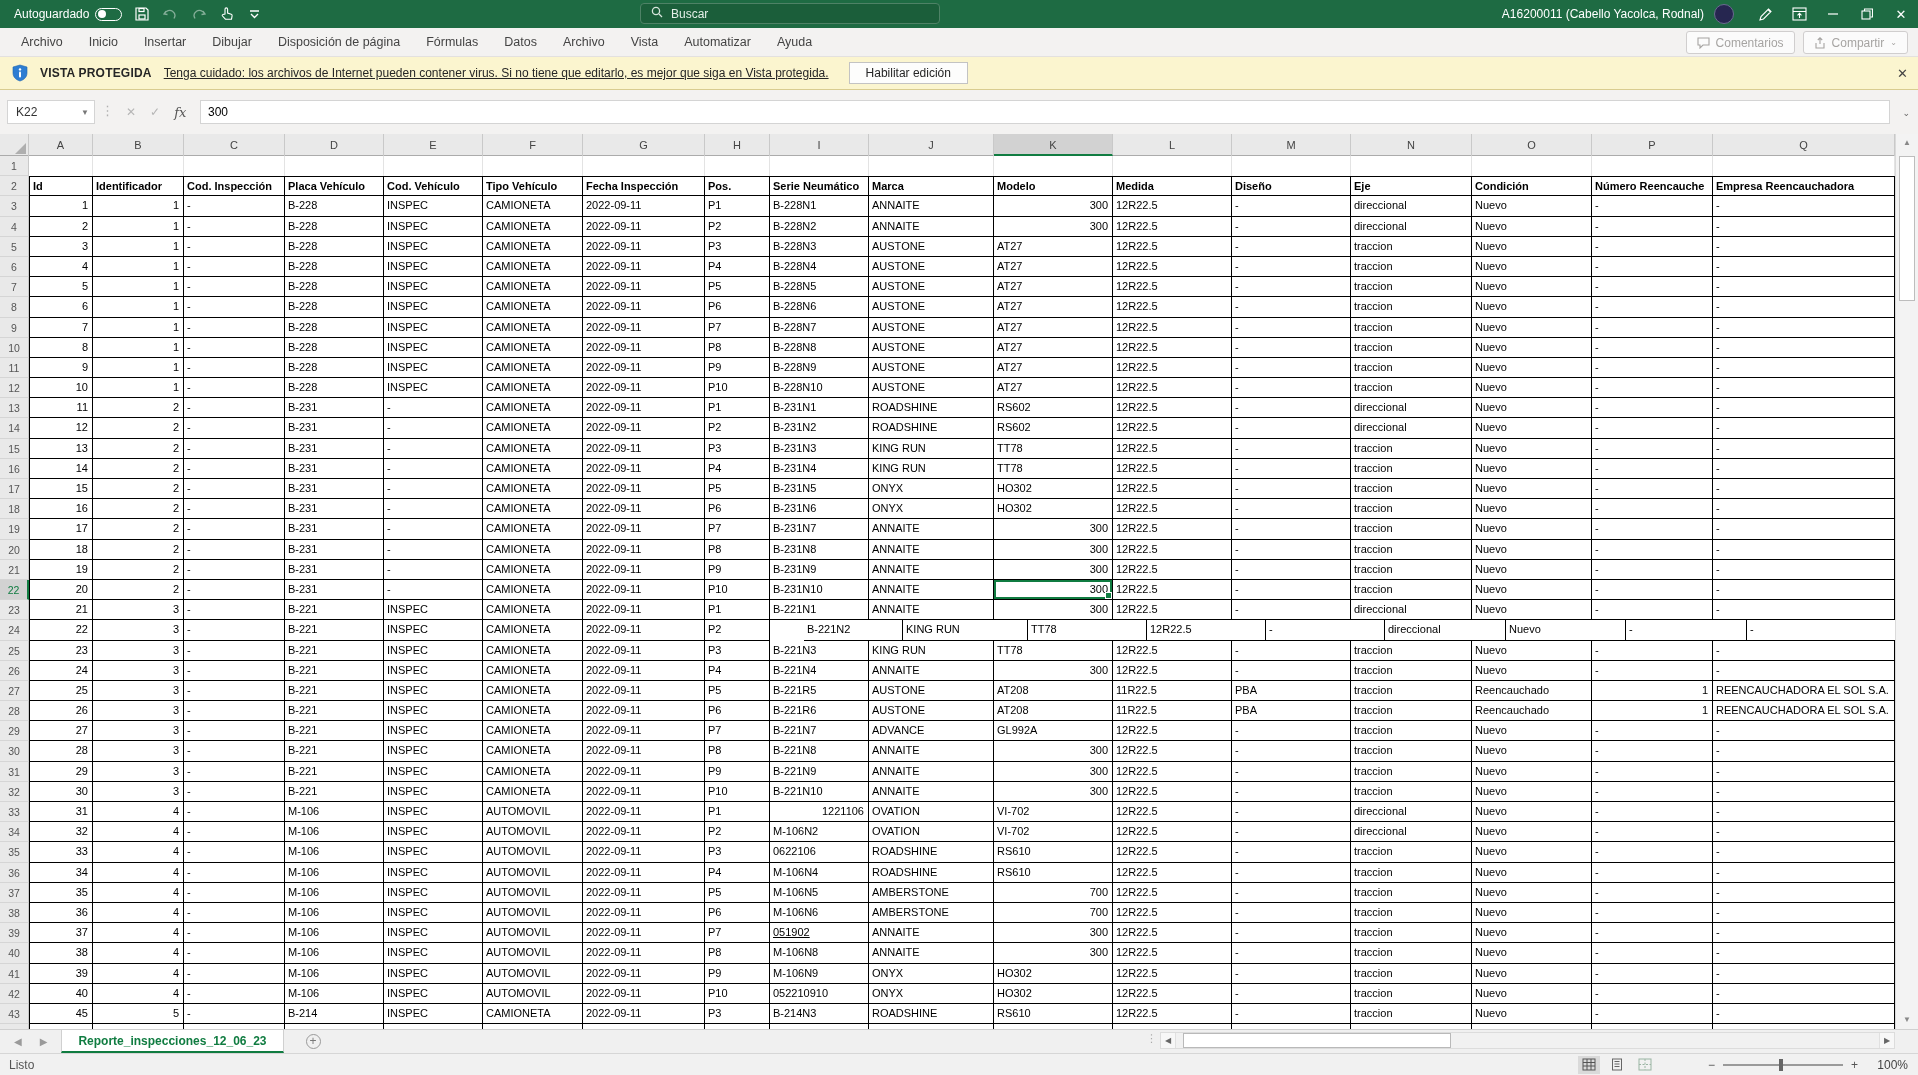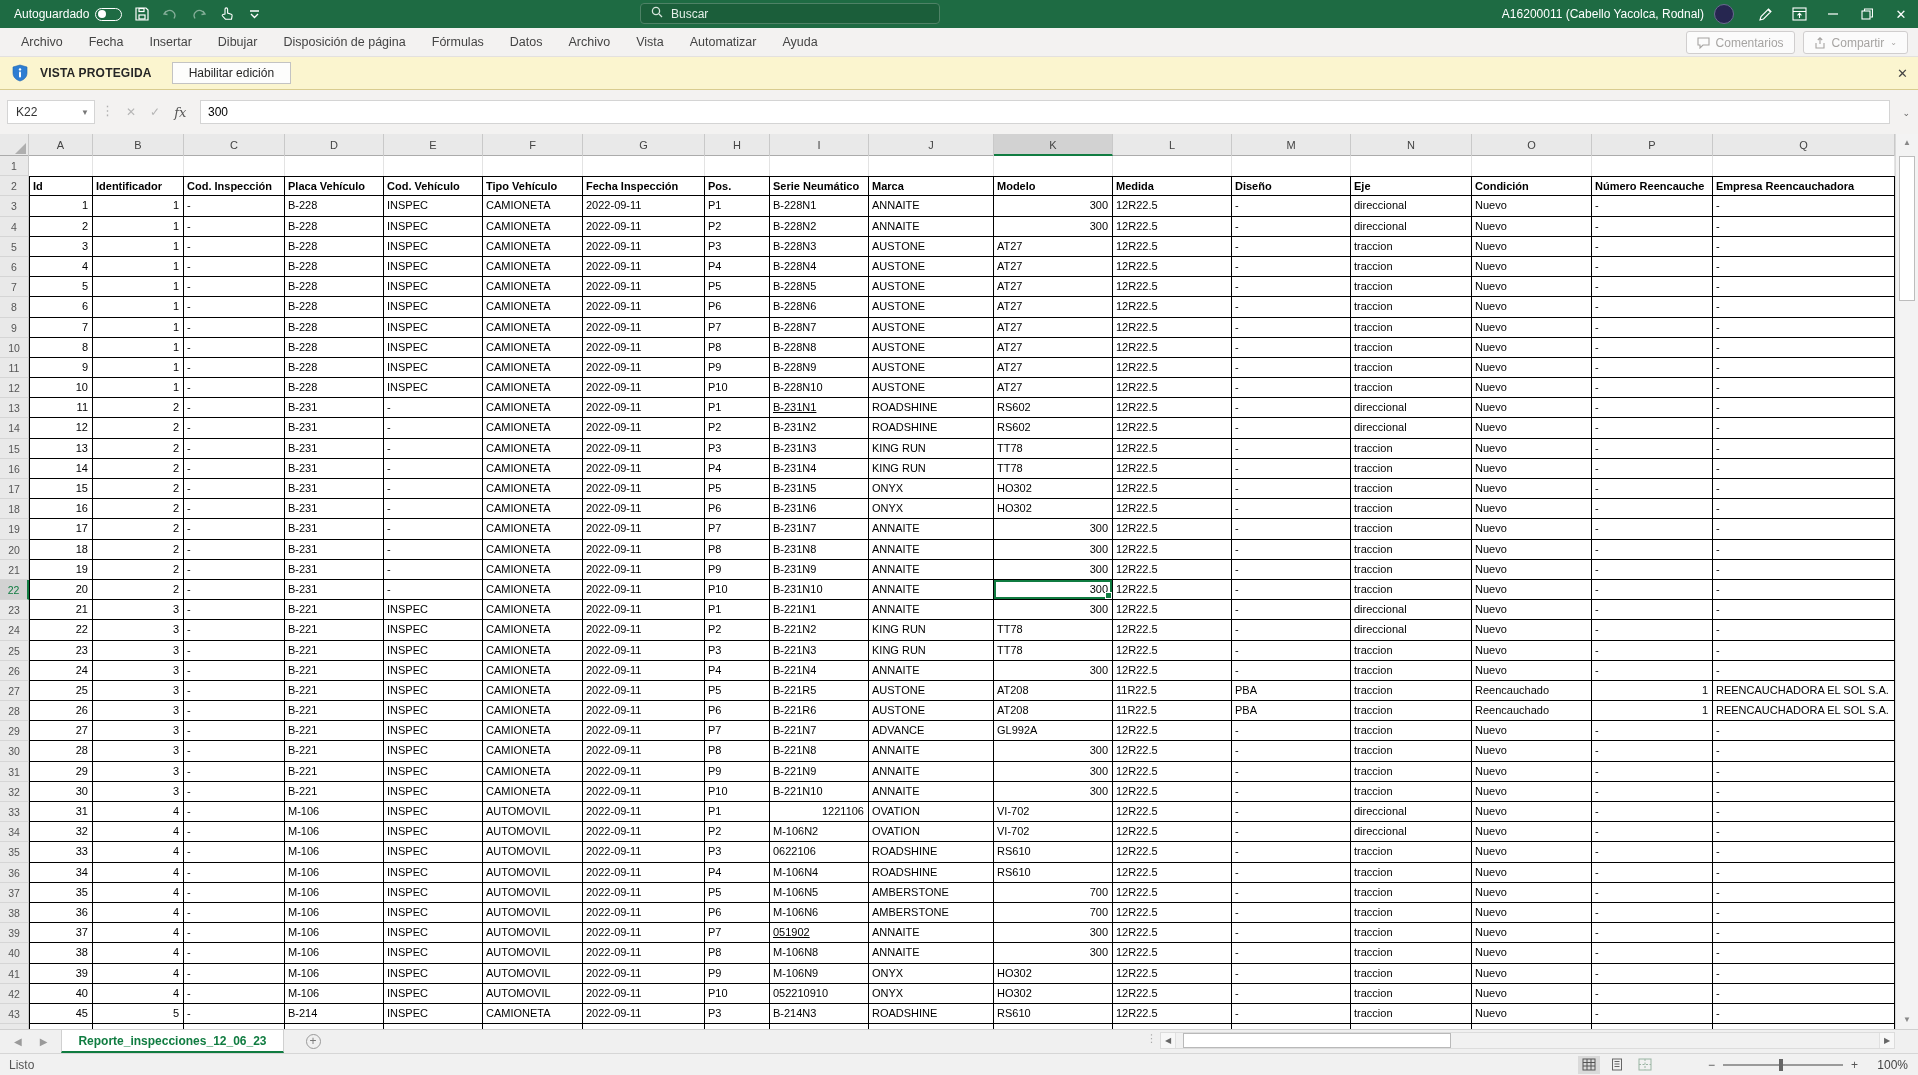--- a/index.html
+++ b/index.html
@@ -214,21 +214,21 @@
             <path d="M3.5 3 V1 h8 v8 h-2" fill="none" stroke="#fff" stroke-width="1.1"></path>
           </svg>
       </span>
       <span class="tb-btn close-btn">✕</span>
     </div>
   </div>
 
   <div class="ribbon">
     <div class="rtabs" id="ribbon-tabs">
         <span class="rtab">Archivo</span>
-        <span class="rtab">Fecha</span>
+        <span class="rtab">Inicio</span>
         <span class="rtab">Insertar</span>
         <span class="rtab">Dibujar</span>
         <span class="rtab">Disposición de página</span>
         <span class="rtab">Fórmulas</span>
         <span class="rtab">Datos</span>
         <span class="rtab">Archivo</span>
         <span class="rtab">Vista</span>
         <span class="rtab">Automatizar</span>
         <span class="rtab">Ayuda</span>
       </div>
@@ -251,20 +251,21 @@
 
   <div class="banner">
     <span class="shield">
       <svg width="16" height="18" viewBox="0 0 16 18">
           <path d="M8 1 L15 3 V9 c0 4.5-3.5 7-7 8 C4.5 16 1 13.5 1 9 V3 z" fill="#2D7DD2" stroke="#1d65b0" stroke-width=".6"></path>
           <circle cx="8" cy="5.4" r="1.2" fill="#fff"></circle>
           <rect x="7" y="7.6" width="2" height="6" rx="1" fill="#fff"></rect>
         </svg>
     </span>
     <span class="banner-title">VISTA PROTEGIDA</span>
+    <span class="banner-msg">Tenga cuidado: los archivos de Internet pueden contener virus. Si no tiene que editarlo, es mejor que siga en Vista protegida.</span>
     <span class="banner-btn">Habilitar edición</span>
     <span class="banner-close">✕</span>
   </div>
 
   <div class="fbar">
     <div class="namebox">
       <span class="nb-text">K22</span>
       <span class="nb-arrow">▼</span>
     </div>
     <span class="fdots">⋮</span>
@@ -542,21 +543,21 @@
         <div class="row tbl">
           <div class="rh">13</div>
           <div class="cell first num" style="width: 64px;">11</div>
           <div class="cell num" style="width: 91px;">2</div>
           <div class="cell" style="width: 101px;">-</div>
           <div class="cell" style="width: 99px;">B-231</div>
           <div class="cell" style="width: 99px;">-</div>
           <div class="cell" style="width: 100px;">CAMIONETA</div>
           <div class="cell" style="width: 122px;">2022-09-11</div>
           <div class="cell" style="width: 65px;">P1</div>
-          <div class="cell" style="width: 99px; text-decoration: underline;">B-231N1</div>
+          <div class="cell" style="width: 99px;">B-231N1</div>
           <div class="cell" style="width: 125px;">ROADSHINE</div>
           <div class="cell" style="width: 119px;">RS602</div>
           <div class="cell" style="width: 119px;">12R22.5</div>
           <div class="cell" style="width: 119px;">-</div>
           <div class="cell" style="width: 121px;">direccional</div>
           <div class="cell" style="width: 120px;">Nuevo</div>
           <div class="cell" style="width: 121px;">-</div>
           <div class="cell" style="width: 182px;">-</div>
         </div>
         <div class="row tbl">
@@ -762,21 +763,21 @@
         <div class="row tbl">
           <div class="rh">24</div>
           <div class="cell first num" style="width: 64px;">22</div>
           <div class="cell num" style="width: 91px;">3</div>
           <div class="cell" style="width: 101px;">-</div>
           <div class="cell" style="width: 99px;">B-221</div>
           <div class="cell" style="width: 99px;">INSPEC</div>
           <div class="cell" style="width: 100px;">CAMIONETA</div>
           <div class="cell" style="width: 122px;">2022-09-11</div>
           <div class="cell" style="width: 65px;">P2</div>
-          <div class="cell" style="width: 99px;">B-221N2</div>
+          <div class="cell" style="width: 99px; margin-left: 34px;">B-221N2</div>
           <div class="cell" style="width: 125px;">KING RUN</div>
           <div class="cell" style="width: 119px;">TT78</div>
           <div class="cell" style="width: 119px;">12R22.5</div>
           <div class="cell" style="width: 119px;">-</div>
           <div class="cell" style="width: 121px;">direccional</div>
           <div class="cell" style="width: 120px;">Nuevo</div>
           <div class="cell" style="width: 121px;">-</div>
           <div class="cell" style="width: 182px;">-</div>
         </div>
         <div class="row tbl">

